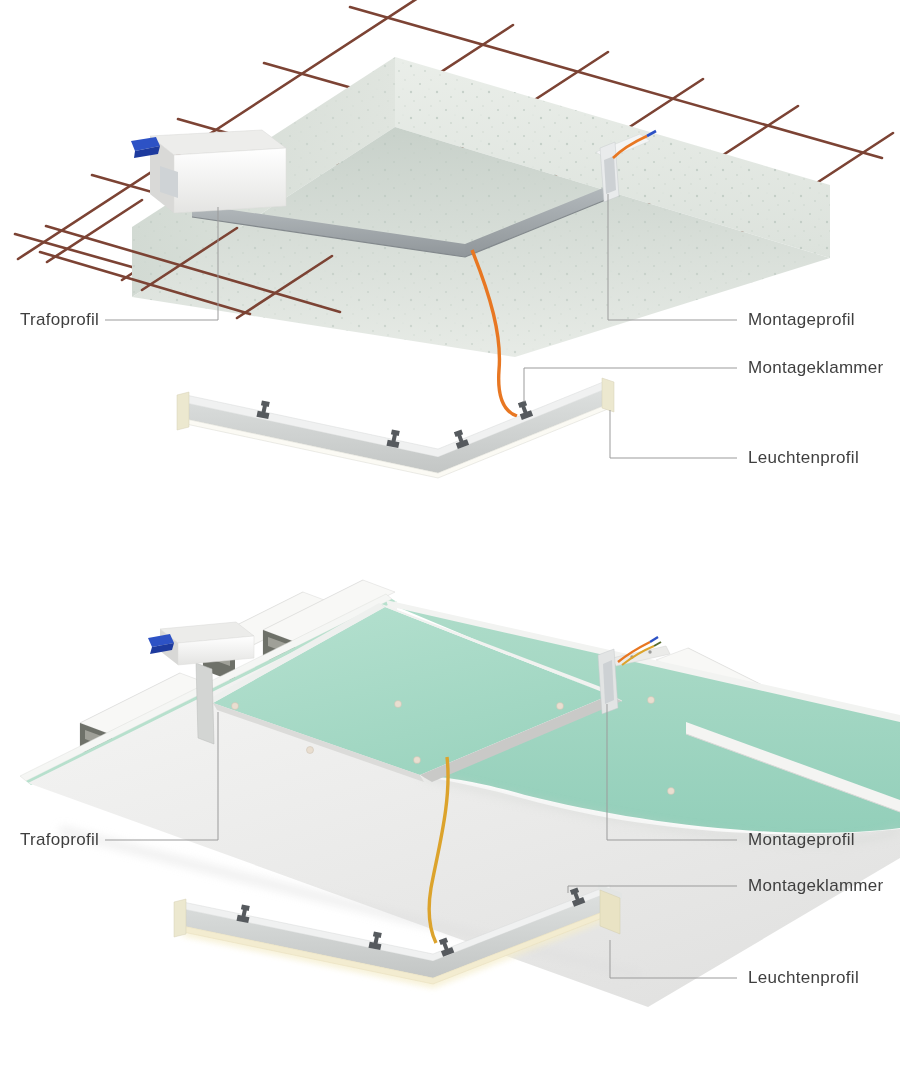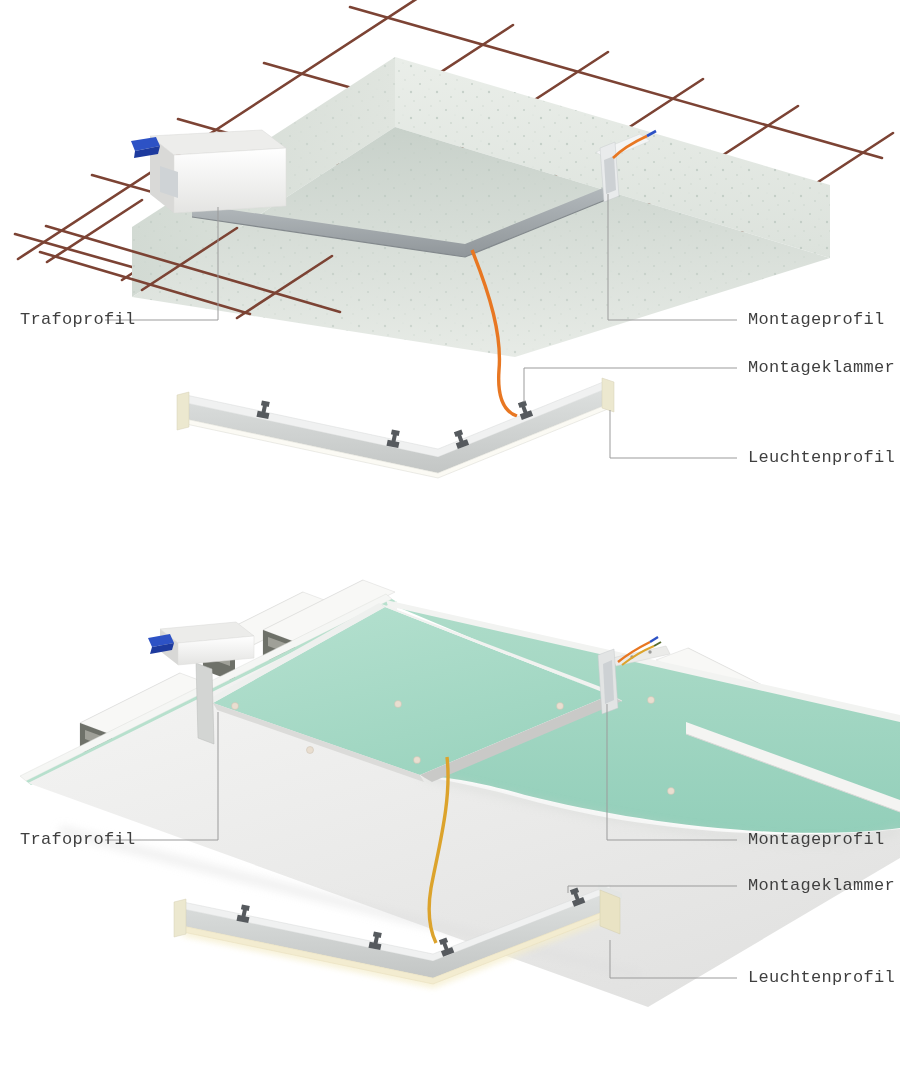--- a/index.html
+++ b/index.html
@@ -1,17 +1,17 @@
 <!DOCTYPE html>
 <html style="--color-page: #ffffff; --color-label: #3f3f3f; --color-leader: #9b9b9b; --color-teal: #a5d9c6; --color-concrete: #dfe5df; --color-rebar: #7c4334; --color-cable_orange: #e87722; --color-cable_yellow: #dca32c; --color-clip_blue: #2d52c5; --color-metal_dark: #9aa0a4; --color-glow: #f3ecd0;"><head>
 <meta charset="utf-8">
 <style>
   html,body{margin:0;padding:0;background:#ffffff;}
   .page{position:relative;width:900px;height:1080px;background:var(--color-page,#fff);overflow:hidden;
-        font-family:Liberation Mono, monospace;}
+        font-family:Liberation Sans, sans-serif;}
   .page svg{position:absolute;left:0;top:0;}
   .label{position:absolute;font-size:17px;line-height:20px;color:var(--color-label,#3f3f3f);
          letter-spacing:.3px;white-space:nowrap;}
   .s-rebar{stroke:var(--color-rebar,#7c4334);}
   .s-cable{stroke:var(--color-cable_orange,#e87722);}
   .s-cable2{stroke:var(--color-cable_yellow,#dca32c);}
   .f-clip{fill:var(--color-clip_blue,#2d52c5);}
   .s-clip{stroke:var(--color-clip_blue,#2d52c5);}
   .f-glow{fill:var(--color-glow,#f3ecd0);}
   .s-leader{stroke:var(--color-leader,#9b9b9b);stroke-width:1;fill:none;}

